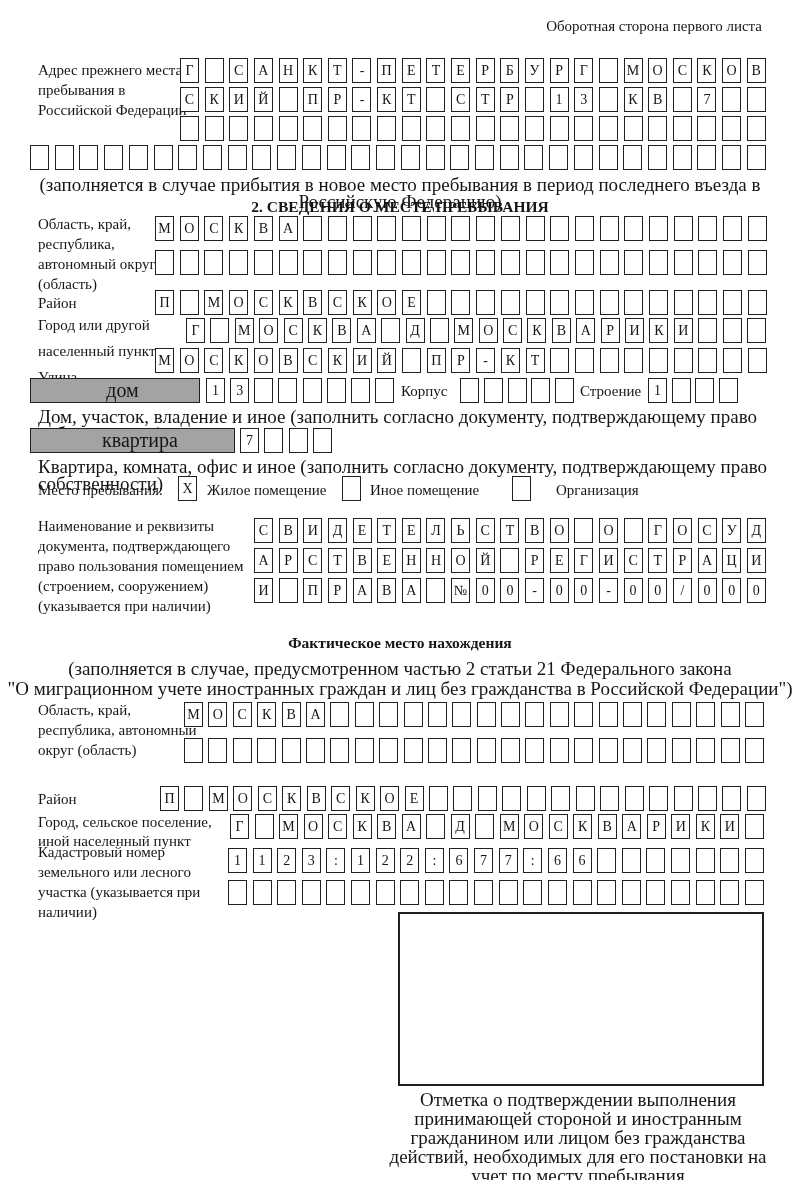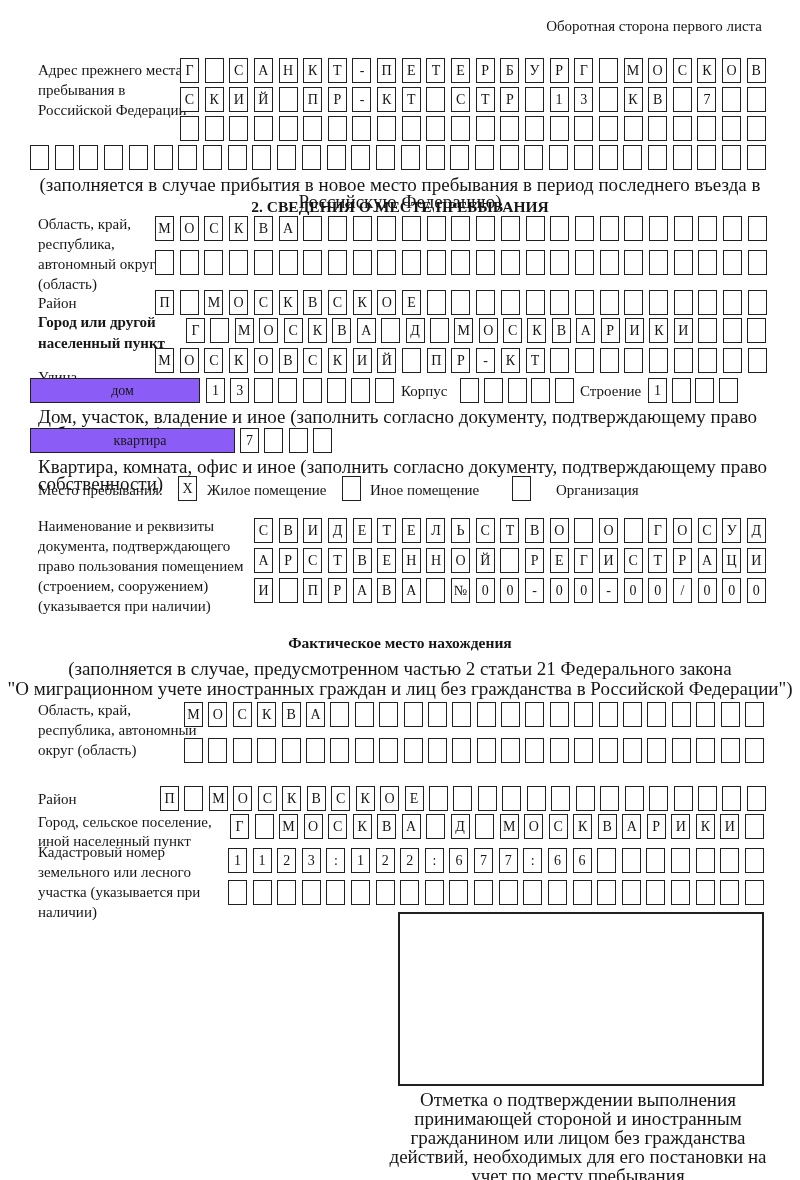--- a/index.html
+++ b/index.html
@@ -8,21 +8,21 @@
   .abs{position:absolute;}
   .lbl{font-size:15px;line-height:20px;}
   .note{font-size:19px;line-height:17px;}
   .center{text-align:center;}
   .title{font-size:15.5px;font-weight:bold;}
   .grid{position:absolute;display:flex;justify-content:space-between;}
   .cell{flex:0 0 19px;height:25px;border:1.5px solid #202020;box-sizing:border-box;
         display:flex;align-items:center;justify-content:center;
         font-size:14px;line-height:1;background:#fff;}
   .wbox{position:absolute;border:1.5px solid #202020;height:25px;box-sizing:border-box;
-        display:flex;align-items:center;justify-content:center;font-size:14px;background:#8b5cf6;padding-left:15px;}
+        display:flex;align-items:center;justify-content:center;font-size:20px;background:#a3a3a3;padding-left:15px;}
   .stamp{position:absolute;border:2px solid #202020;background:#fff;}
 </style>
 </head>
 <body>
 
 <div class="page">
 
   <div class="abs lbl" style="left:400px;top:16px;width:362px;text-align:right;">Оборотная сторона первого листа</div>
 
   <div class="abs lbl" style="left:38px;top:60px;width:155px;">Адрес прежнего места пребывания в Российской Федерации</div>
@@ -218,21 +218,21 @@
       <span class="cell"></span>
       <span class="cell"></span>
       <span class="cell"></span>
       <span class="cell"></span>
       <span class="cell"></span>
       <span class="cell"></span>
       <span class="cell"></span>
       <span class="cell"></span>
     </div>
 
-  <div class="abs lbl" style="left:38px;top:312px;width:150px;line-height:21px;font-weight:bold;">Город или другой населенный пункт</div>
+  <div class="abs lbl" style="left:38px;top:312px;width:150px;line-height:26px;">Город или другой населенный пункт</div>
   <div class="grid" style="left:186px;top:318px;width:580px;">
       <span class="cell">Г</span>
       <span class="cell"></span>
       <span class="cell">М</span>
       <span class="cell">О</span>
       <span class="cell">С</span>
       <span class="cell">К</span>
       <span class="cell">В</span>
       <span class="cell">А</span>
       <span class="cell"></span>

